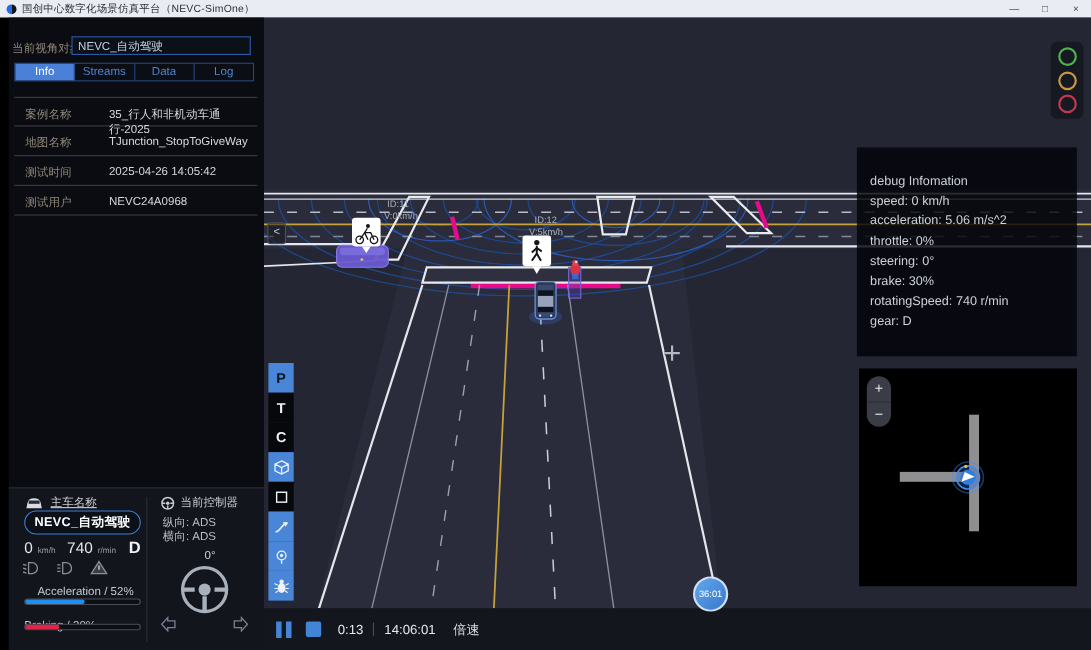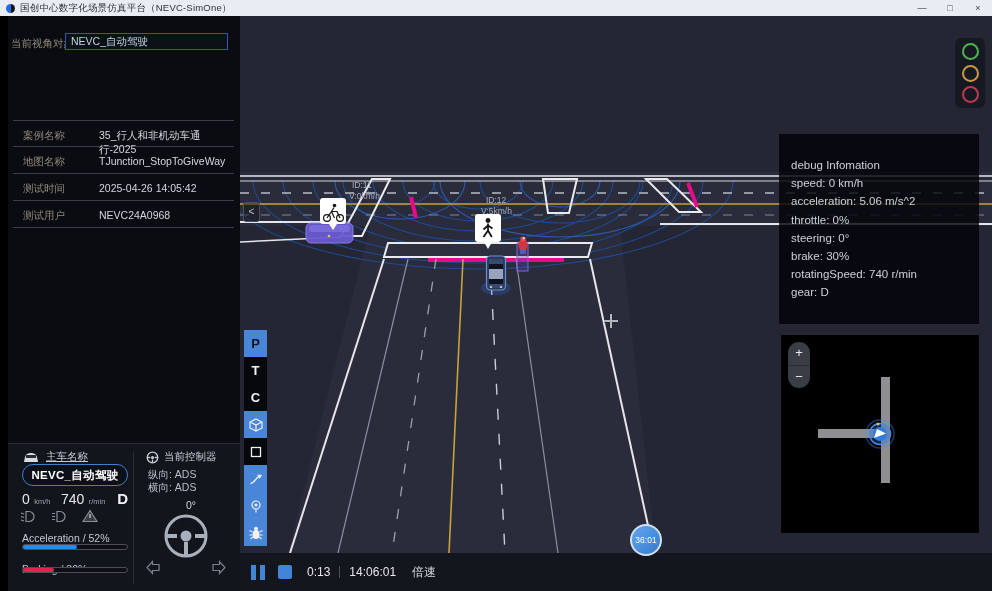--- a/index.html
+++ b/index.html
@@ -20,21 +20,21 @@
   .vt-label{position:absolute;left:3px;top:21px;font-size:10.5px;color:#91887a;}
   .vt-input{position:absolute;left:57px;top:17px;width:163px;height:17px;background:#0c1118;
             border:1px solid #2b5aa8;color:#c3d2e8;font-size:10.5px;padding:0 5px;
             font-family:inherit;outline:none;}
   .tabbar{position:absolute;left:5px;top:41px;width:218px;height:17px;display:flex;
           border:1px solid #27477e;background:#0b0e15;}
   .tab{flex:1;text-align:center;font-size:10.5px;line-height:15px;color:#4f83cf;
        border-right:1px solid #27477e;}
   .tab:last-child{border-right:none;}
   .tab.active{background:#4a80d8;color:#fff;}
-  .fields{position:absolute;left:5px;top:72px;width:221px;margin-top:32px;}
+  .fields{position:absolute;left:5px;top:72px;width:221px;}
   .field-row{position:relative;height:27px;border-bottom:1px solid #3a3d45;font-size:10.5px;}
   .field-row:first-child{border-top:1px solid #3a3d45;}
   .field-label{position:absolute;left:10px;top:8px;color:#91887a;}
   .field-value{position:absolute;left:86px;top:8px;color:#d4d8de;}
   
   .vpanel{position:absolute;left:0;top:427px;width:232px;height:148px;background:#13151d;
           border-top:1px solid #2a2d36;}
   .vpanel-divider{position:absolute;left:125px;top:8px;width:1px;height:132px;background:#2a2d36;}
   .vp-head{position:absolute;left:14px;top:6px;display:flex;align-items:center;gap:6px;
            font-size:10.5px;color:#c8ccd4;text-decoration:underline;}
@@ -117,20 +117,26 @@
       <div class="win-btn">—</div>
       <div class="win-btn">□</div>
       <div class="win-btn">×</div>
     </div>
   </div>
 
   <div class="sidebar">
     <div class="sidebar-inner">
       <div class="vt-label">当前视角对象</div>
       <input class="vt-input" readonly="" value="NEVC_自动驾驶" style="">
+      <div class="tabbar">
+        <div class="tab active">Info</div>
+        <div class="tab">Streams</div>
+        <div class="tab">Data</div>
+        <div class="tab">Log</div>
+      </div>
       <div class="fields">
         <div class="field-row">
           <span class="field-label">案例名称</span>
           <span class="field-value">35_行人和非机动车通行-2025</span>
         </div>
         <div class="field-row">
           <span class="field-label">地图名称</span>
           <span class="field-value">TJunction_StopToGiveWay</span>
         </div>
         <div class="field-row">
@@ -172,21 +178,21 @@
           <svg width="19" height="13">
             <path d="M9,1.5 a5,5 0 0 1 0,10 h-3 v-10 z" stroke="#8a8f98" fill="none" stroke-width="1.2"></path>
             <path d="M1,3.5 h3 M1,6.5 h3 M1,9.5 h3" stroke="#8a8f98" fill="none" stroke-width="1.2"></path>
           </svg>
           <svg width="16" height="14">
             <path d="M8,1.5 L15,12.5 L1,12.5 Z" stroke="#8a8f98" fill="#3a3d44" stroke-width="1.2"></path>
             <path d="M8,5 v4" stroke="#c8ccd2" stroke-width="1.3"></path>
           </svg>
         </div>
 
-        <div class="bar-label" style="top:88px;">Acceleration / 52%</div>
+        <div class="bar-label" style="top:88px;margin-left:12px;">Acceleration / 52%</div>
         <div class="bar" style="top:100px;">
           <div class="bar-fill" style="background: rgb(30, 143, 240); width: 52%;"></div>
         </div>
         <div class="bar-label" style="top:119px;">Braking / 30%</div>
         <div class="bar" style="top:123px;">
           <div class="bar-fill" style="background: rgb(224, 36, 74); width: 30%;"></div>
         </div>
 
         <div class="ctrl-head">
           <svg width="13" height="13">

